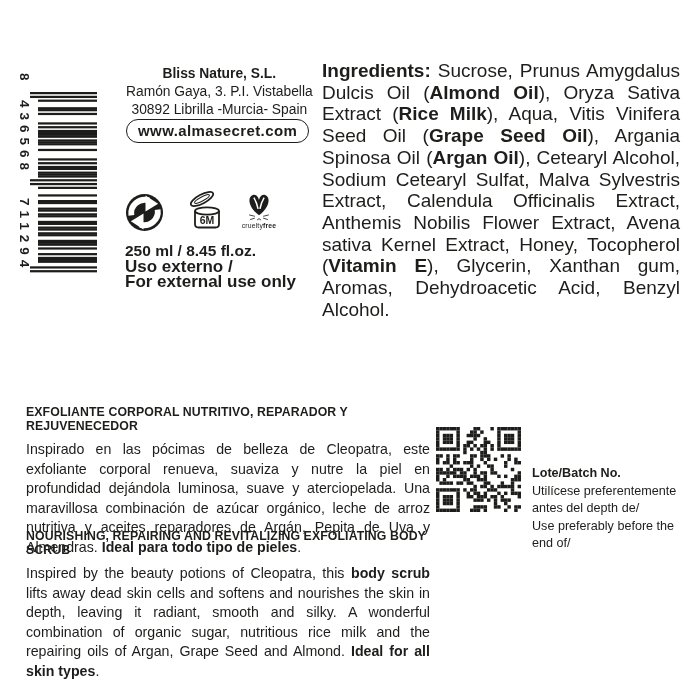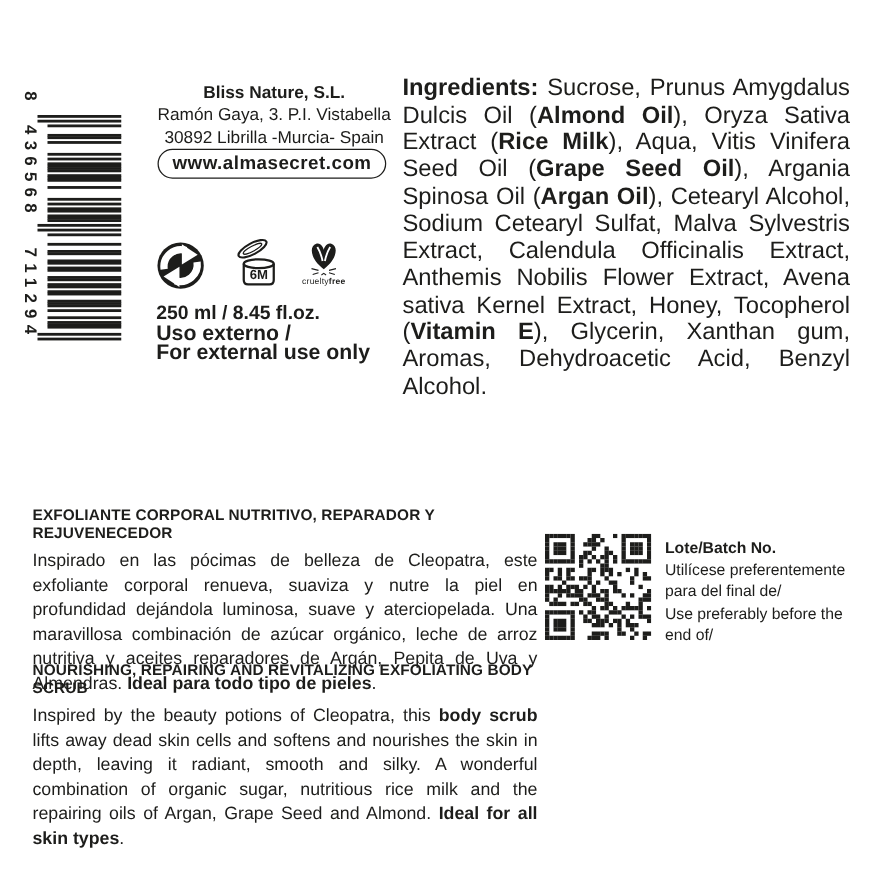--- a/index.html
+++ b/index.html
@@ -42,21 +42,21 @@
   
   .sec-es{position:absolute;left:26px;top:405px;width:404px;}
   .sec-en{position:absolute;left:26px;top:529px;width:404px;}
   .sec-heading{font-size:12.3px;font-weight:700;margin-bottom:7px;letter-spacing:0.1px;}
   .sec-body{font-size:14.2px;line-height:19.6px;text-align:justify;}
 
   
   .qr{position:absolute;left:436px;top:427px;}
   .batch{position:absolute;left:532px;top:430px;width:158px;
          font-size:12.6px;line-height:17.6px;}
-  .batch-label{font-weight:700;}
+  .batch-label{font-weight:700;margin-top:35px;}
 </style>
 </head>
 <body>
 
 <div class="page">
 
   <div class="barcode">
     <svg id="barcode-svg" width="86" height="232" viewBox="0 0 86 232">
         <rect x="14" y="32.00" width="67" height="2.24" fill="#1d1d1b"></rect>
         <rect x="14" y="35.79" width="67" height="2.24" fill="#1d1d1b"></rect>
@@ -447,21 +447,21 @@
       <rect x="20.40" y="81.60" width="3.45" height="3.45" fill="#1d1d1b"></rect>
       <rect x="34.00" y="81.60" width="3.45" height="3.45" fill="#1d1d1b"></rect>
       <rect x="37.40" y="81.60" width="3.45" height="3.45" fill="#1d1d1b"></rect>
       <rect x="40.80" y="81.60" width="3.45" height="3.45" fill="#1d1d1b"></rect>
       <rect x="47.60" y="81.60" width="3.45" height="3.45" fill="#1d1d1b"></rect>
       <rect x="68.00" y="81.60" width="3.45" height="3.45" fill="#1d1d1b"></rect>
       <rect x="78.20" y="81.60" width="3.45" height="3.45" fill="#1d1d1b"></rect>
     </svg>
   <div class="batch">
     <div class="batch-label">Lote/Batch No.</div>
-    <div class="batch-line">Utilícese preferentemente para del final de/</div>
+    <div class="batch-line">Utilícese preferentemente antes del depth de/</div>
     <div class="batch-line">Use preferably before the end of/</div>
   </div>
 
   <div class="sec-en">
     <div class="sec-heading">NOURISHING, REPAIRING AND REVITALIZING EXFOLIATING BODY SCRUB</div>
     <div class="sec-body"><span>Inspired by the beauty potions of Cleopatra, this </span><span class="b">body scrub</span><span> lifts away dead skin cells and softens and nourishes the skin in depth, leaving it radiant, smooth and silky. A wonderful combination of organic sugar, nutritious rice milk and the repairing oils of Argan, Grape Seed and Almond. </span><span class="b">Ideal for all skin types</span><span>.</span></div>
   </div>
 
 </div>
 

